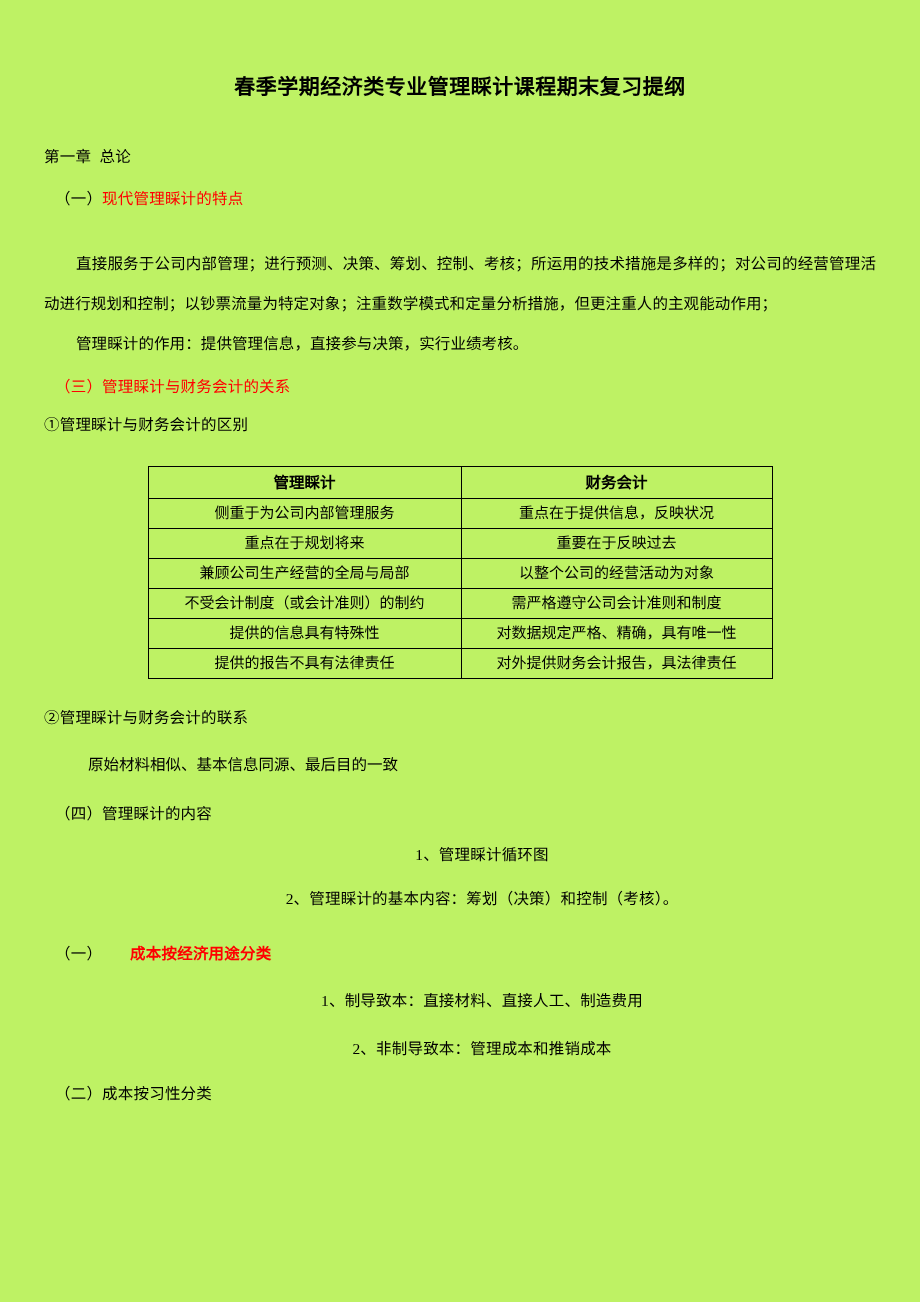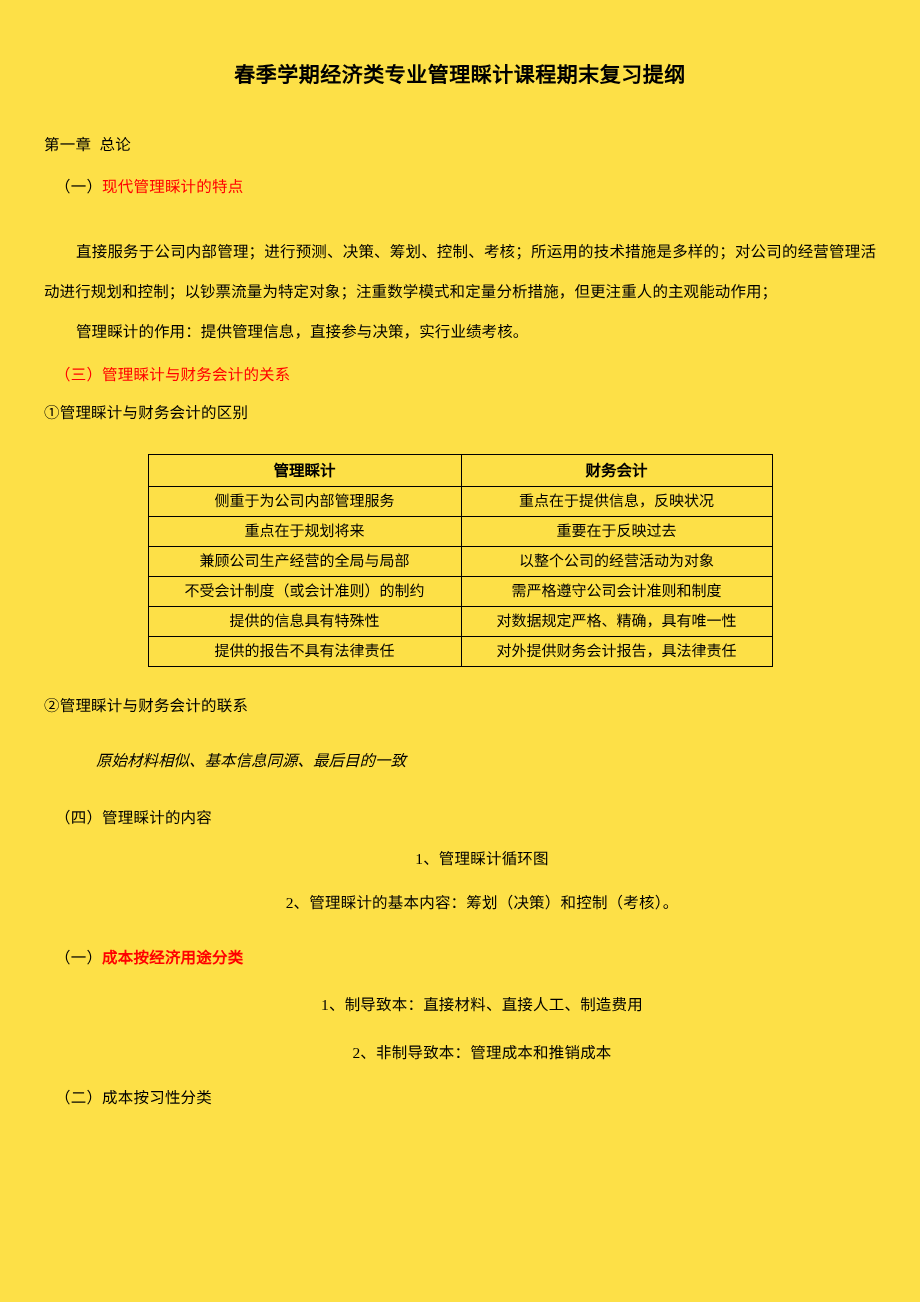--- a/index.html
+++ b/index.html
@@ -13,22 +13,22 @@
     height: 1302px;
     font-family: "Liberation Serif", "DejaVu Serif", serif;
     color: #000000;
     overflow: hidden;
   }
   .page {
     position: relative;
     width: 920px;
     height: 1302px;
     box-sizing: border-box;
-    padding: 0 44px;
-    background: #fde047;
+    padding: 12px 44px;
+    background: #bef264;
   }
   .doc-title {
     text-align: center;
     font-size: 21px;
     font-weight: bold;
     letter-spacing: 0.5px;
     margin: 0;
     padding-top: 58px;
     padding-bottom: 0;
     line-height: 34px;
@@ -48,21 +48,21 @@
 
   .sec {
     font-size: 15.5px;
     line-height: 30px;
     margin: 0;
     padding-left: 11px;
     color: #000000;
     letter-spacing: 0.2px;
   }
   .sec .red { color: #ff0000; }
-  .sec .red.bold { font-weight: bold; }
+  .sec .red.bold { font-weight: bold; margin-left: 28px; }
 
   .numbered {
     font-size: 15.5px;
     line-height: 30px;
     margin: 0;
     color: #000000;
     letter-spacing: 0.2px;
   }
 
   .para {
@@ -82,24 +82,23 @@
     line-height: 36px;
     margin: 0;
     padding-left: 44px;
     color: #000000;
     letter-spacing: 0.2px;
     text-align: center;
   }
   .sub-lite {
     font-size: 15.5px;
     line-height: 32px;
-    margin: 16px;
+    margin: 8px;
     padding-left: 36px;
     color: #000000;
-    font-style: italic;
   }
 
   .table-wrap {
     margin: 26px 0 0 0;
     display: flex;
     justify-content: center;
   }
   table.cmp {
     border-collapse: collapse;
     width: 625px;

